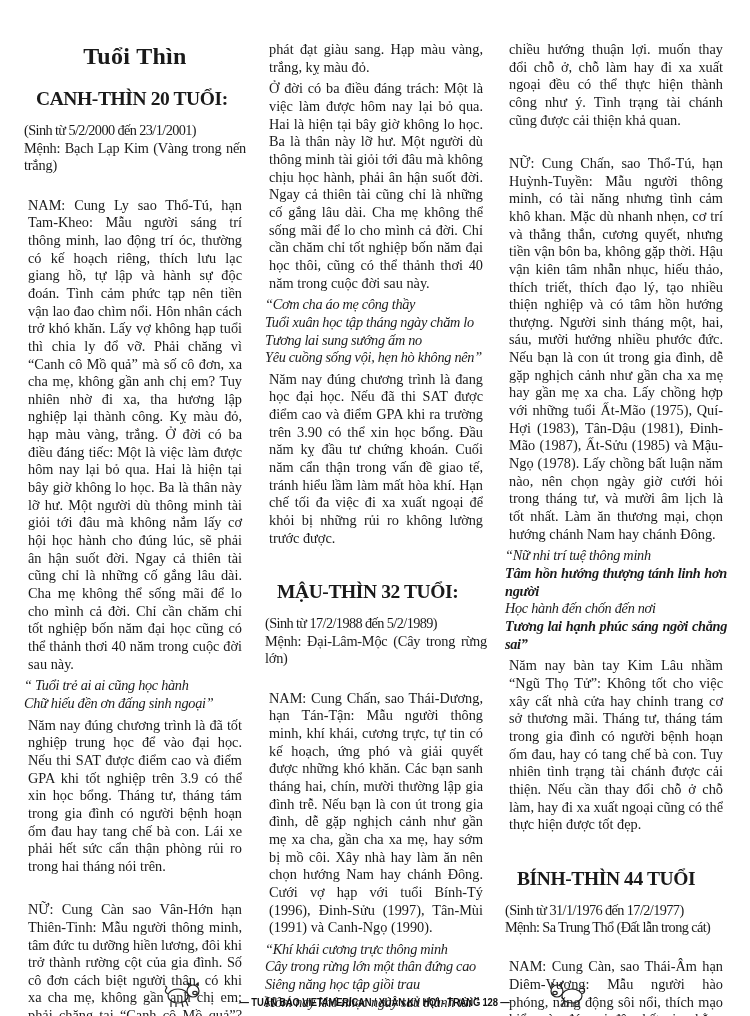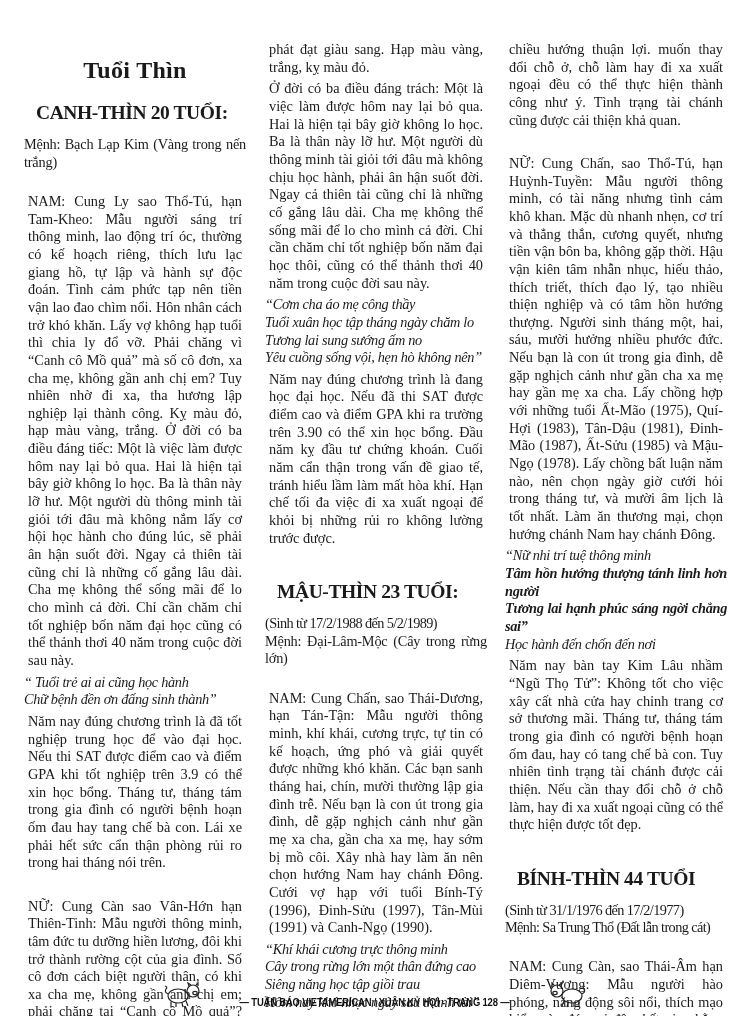--- a/index.html
+++ b/index.html
@@ -4,21 +4,21 @@
 <style>
   html, body { margin: 0; padding: 0; background: #ffffff; }
   body { width: 750px; height: 1016px; position: relative; overflow: hidden;
          font-family: "Liberation Serif", "DejaVu Serif", serif; color: #1a1a1a; }
   .col { position: absolute; top: 37px; width: 222px; font-size: 14.3px; line-height: 17.65px;
          text-align: justify; hyphens: none; }
   #col1 { left: 24px; top: 38px; }
   #col2 { left: 265px; }
   #col3 { left: 505px; }
   .page-title { font-family: "Liberation Serif", serif; font-weight: bold; font-size: 24px;
-                text-align: center; margin: 18px 0 18px 0; letter-spacing: 0.3px; line-height: 28px; }
+                text-align: center; margin: 4px 0 18px 0; letter-spacing: 0.3px; line-height: 28px; }
   .sec-head { font-weight: bold; font-size: 19.5px; line-height: 22px; margin: 12px; letter-spacing: -0.4px; text-align: left; }
   .meta { margin: 0; letter-spacing: -0.2px; }
   .meta.tight { letter-spacing: -0.6px; }
   p { margin: 4px; }
   .gap { height: 17.65px; }
   .lbl { font-weight: normal; }
   .poem { font-style: italic; margin: 0; text-align: left; letter-spacing: -0.3px; }
   .poem.just { text-align: justify; font-weight: bold; }
   .footer { position: absolute; left: 0; right: 0; top: 984px; height: 24px;
             display: flex; justify-content: center; align-items: flex-end; gap: 4px; }
@@ -26,60 +26,61 @@
                  font-size: 11.5px; letter-spacing: -0.2px; color: #111; transform: scaleX(0.82); white-space: nowrap; }
   .pig { width: 44px; height: 26px; display: inline-block; }
 </style>
 </head>
 <body>
 
 <div class="col" id="col1">
   <h1 class="page-title">Tuổi Thìn</h1>
 
   <h2 class="sec-head">CANH-THÌN 20 TUỔI:</h2>
+  <p class="meta tight">(Sinh từ 5/2/2000 đến 23/1/2001)</p>
   <p class="meta">Mệnh: Bạch Lạp Kim (Vàng trong nến trắng)</p>
   <div class="gap"></div>
   <p><span class="lbl">NAM:</span> <span>Cung Ly sao Thổ-Tú, hạn Tam-Kheo: Mẫu người sáng trí thông minh, lao động trí óc, thường có kế hoạch riêng, thích lưu lạc giang hồ, tự lập và hành sự độc đoán. Tình cảm phức tạp nên tiền vận lao đao chìm nổi. Hôn nhân cách trở khó khăn. Lấy vợ không hạp tuổi thì chia ly đổ vỡ. Phải chăng vì “Canh cô Mồ quả” mà số cô đơn, xa cha mẹ, không gần anh chị em? Tuy nhiên nhờ đi xa, tha hương lập nghiệp lại thành công. Kỵ màu đỏ, hạp màu vàng, trắng. Ở đời có ba điều đáng tiếc: Một là việc làm được hôm nay lại bỏ qua. Hai là hiện tại bây giờ không lo học. Ba là thân này lỡ hư. Một người dù thông minh tài giỏi tới đâu mà không nắm lấy cơ hội học hành cho đúng lúc, sẽ phải ân hận suốt đời. Ngay cả thiên tài cũng chỉ là những cố gắng lâu dài. Cha mẹ không thể sống mãi để lo cho mình cả đời. Chỉ cần chăm chỉ tốt nghiệp bốn năm đại học cũng có thể thảnh thơi 40 năm trong cuộc đời sau này.</span></p>
   <p class="poem">“ Tuổi trẻ ai ai cũng học hành</p>
-  <p class="poem">Chữ bệnh đền ơn đấng sinh thành”</p>
+  <p class="poem">Chữ hiếu đền ơn đấng sinh ngoại”</p>
   <p>Năm nay đúng chương trình là đã tốt nghiệp trung học để vào đại học. Nếu thi SAT được điểm cao và điểm GPA khi tốt nghiệp trên 3.9 có thể xin học bổng. Tháng tư, tháng tám trong gia đình có người bệnh hoạn ốm đau hay tang chế bà con. Lái xe phải hết sức cẩn thận phòng rủi ro trong hai tháng nói trên.</p>
   <div class="gap"></div>
   <p><span class="lbl">NỮ:</span> <span>Cung Càn sao Vân-Hớn hạn Thiên-Tinh: Mẫu người thông minh, tâm đức tu dưỡng hiền lương, đôi khi trở thành rường cột của gia đình. Số cô đơn cách biệt người thân, có khi xa cha mẹ, không gần anh chị em; phải chăng tại “Canh cô Mồ quả”? Tiền vận trước 30 vất vả gian nan. Lấy chồng không hạp tuổi thì tình nghĩa phu thê tan hợp bất thường. Ly hương dễ</span></p>
 </div>
 
 <div class="col" id="col2">
   <p>phát đạt giàu sang. Hạp màu vàng, trắng, kỵ màu đỏ.</p>
   <p>Ở đời có ba điều đáng trách: Một là việc làm được hôm nay lại bỏ qua. Hai là hiện tại bây giờ không lo học. Ba là thân này lỡ hư. Một người dù thông minh tài giỏi tới đâu mà không chịu học hành, phải ân hận suốt đời. Ngay cả thiên tài cũng chỉ là những cố gắng lâu dài. Cha mẹ không thể sống mãi để lo cho mình cả đời. Chỉ cần chăm chỉ tốt nghiệp bốn năm đại học thôi, cũng có thể thảnh thơi 40 năm trong cuộc đời sau này.</p>
   <p class="poem">“Cơm cha áo mẹ công thầy</p>
   <p class="poem">Tuổi xuân học tập tháng ngày chăm lo</p>
   <p class="poem">Tương lai sung sướng ấm no</p>
   <p class="poem">Yêu cuồng sống vội, hẹn hò không nên”</p>
   <p>Năm nay đúng chương trình là đang học đại học. Nếu đã thi SAT được điểm cao và điểm GPA khi ra trường trên 3.90 có thể xin học bổng. Đầu năm kỵ đầu tư chứng khoán. Cuối năm cẩn thận trong vấn đề giao tế, tránh hiểu lầm làm mất hòa khí. Hạn chế tối đa việc đi xa xuất ngoại để khỏi bị những rủi ro không lường trước được.</p>
   <div class="gap"></div>
 
-  <h2 class="sec-head">MẬU-THÌN 23 TUỔI:</h2>
+  <h2 class="sec-head">MẬU-THÌN 32 TUỔI:</h2>
   <p class="meta tight">(Sinh từ 17/2/1988 đến  5/2/1989)</p>
   <p class="meta">Mệnh: Đại-Lâm-Mộc (Cây trong rừng lớn)</p>
   <div class="gap"></div>
   <p><span>NAM:</span>  <span>Cung Chấn, sao Thái-Dương, hạn Tán-Tận: Mẫu người thông minh, khí khái, cương trực, tự tin có kế hoạch, ứng phó và giải quyết được những khó khăn. Các bạn sanh tháng hai, chín, mười thường lập gia đình trễ. Nếu bạn là con út trong gia đình, dễ gặp nghịch cảnh như gần mẹ xa cha, gần cha xa mẹ, hay sớm bị mồ côi. Xây nhà hay làm ăn nên chọn hướng Nam hay chánh Đông. Cưới vợ hạp với tuổi Bính-Tý (1996), Đinh-Sửu (1997), Tân-Mùi (1991) và Canh-Ngọ (1990).</span></p>
   <p class="poem">“Khí khái cương trực thông minh</p>
   <p class="poem">Cây trong rừng lớn một thân đứng cao</p>
   <p class="poem">Siêng năng học tập giồi trau</p>
   <p class="poem">Hôm nay khó nhọc ngày sau thành tài”</p>
   <p>Năm nay bàn tay Kim Lâu nhầm “ Ngũ Thọ Tử”: Không tốt cho công việc xây cất nhà cửa hay chỉnh trang cơ sở thương mãi. Tuy nhiên công việc làm ăn có</p>
 </div>
 
 <div class="col" id="col3">
   <p>chiều hướng thuận lợi. muốn thay đổi chỗ ở, chỗ làm hay đi xa xuất ngoại đều có thể thực hiện thành công như ý. Tình trạng tài chánh cũng được cải thiện khả quan.</p>
   <div class="gap"></div>
   <p><span class="lbl">NỮ:</span> <span>Cung Chấn, sao Thổ-Tú, hạn Huỳnh-Tuyền: Mẫu người thông minh, có tài năng nhưng tình cảm khô khan. Mặc dù nhanh nhẹn, cơ trí và thẳng thắn, cương quyết, nhưng tiền vận bôn ba, không gặp thời. Hậu vận kiên tâm nhẫn nhục, hiếu thảo, thích triết, thích đạo lý, tạo nhiều thiện nghiệp và có tâm hồn hướng thượng. Người sinh tháng một, hai, sáu, mười hưởng nhiều phước đức. Nếu bạn là con út trong gia đình, dễ gặp nghịch cảnh như gần cha xa mẹ hay gần mẹ xa cha.  Lấy chồng hợp với những tuổi Ất-Mão (1975), Quí-Hợi (1983), Tân-Dậu (1981), Đinh-Mão (1987), Ất-Sửu (1985) và Mậu-Ngọ (1978). Lấy chồng bất luận năm nào, nên chọn ngày giờ cưới hỏi trong tháng tư, và mười âm lịch là tốt nhất. Làm ăn thương mại, chọn hướng chánh Nam hay chánh Đông.</span></p>
   <p class="poem">“Nữ nhi trí tuệ thông minh</p>
   <p class="poem just">Tâm hồn hướng thượng tánh linh hơn người</p>
+  <p class="poem">Học hành đến chốn đến nơi</p>
   <p class="poem just">Tương lai hạnh phúc sáng ngời chẳng sai”</p>
-  <p class="poem">Học hành đến chốn đến nơi</p>
   <p>Năm nay bàn tay Kim Lâu nhầm “Ngũ Thọ Tử”: Không tốt cho việc xây cất nhà cửa hay chỉnh trang cơ sở thương mãi. Tháng tư, tháng tám trong gia đình có người bệnh hoạn ốm đau, hay có tang chế bà con. Tuy nhiên tình  trạng tài chánh được cải thiện. Nếu cần thay đổi chỗ ở chỗ làm, hay đi xa xuất ngoại cũng có thể thực hiện được tốt đẹp.</p>
   <div class="gap"></div>
 
   <h2 class="sec-head">BÍNH-THÌN 44 TUỔI</h2>
   <p class="meta tight"> (Sinh từ 31/1/1976 đến 17/2/1977)</p>
   <p class="meta tight">Mệnh: Sa Trung Thổ (Đất lẫn trong cát)</p>
   <div class="gap"></div>
   <p><span class="lbl">NAM:</span> <span> Cung Càn, sao Thái-Âm hạn Diêm-Vương: Mẫu người hào phóng, năng động sôi nổi, thích mạo hiểm rày đó mai đây, kết giao bằng hữu. Những người ly hương thường học hành đỗ đạt, giàu sang. Nếu không ly hương, tiền vận rất gian nan. Nếu bạn là con út trong gia</span></p>
 </div>
 

